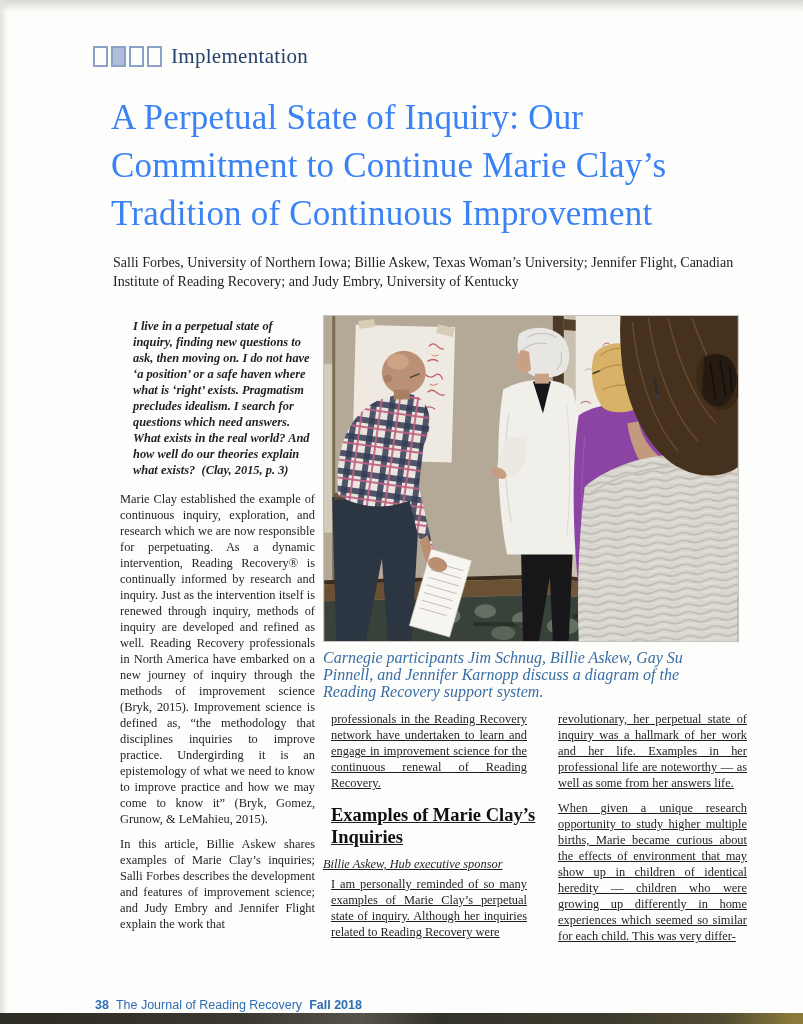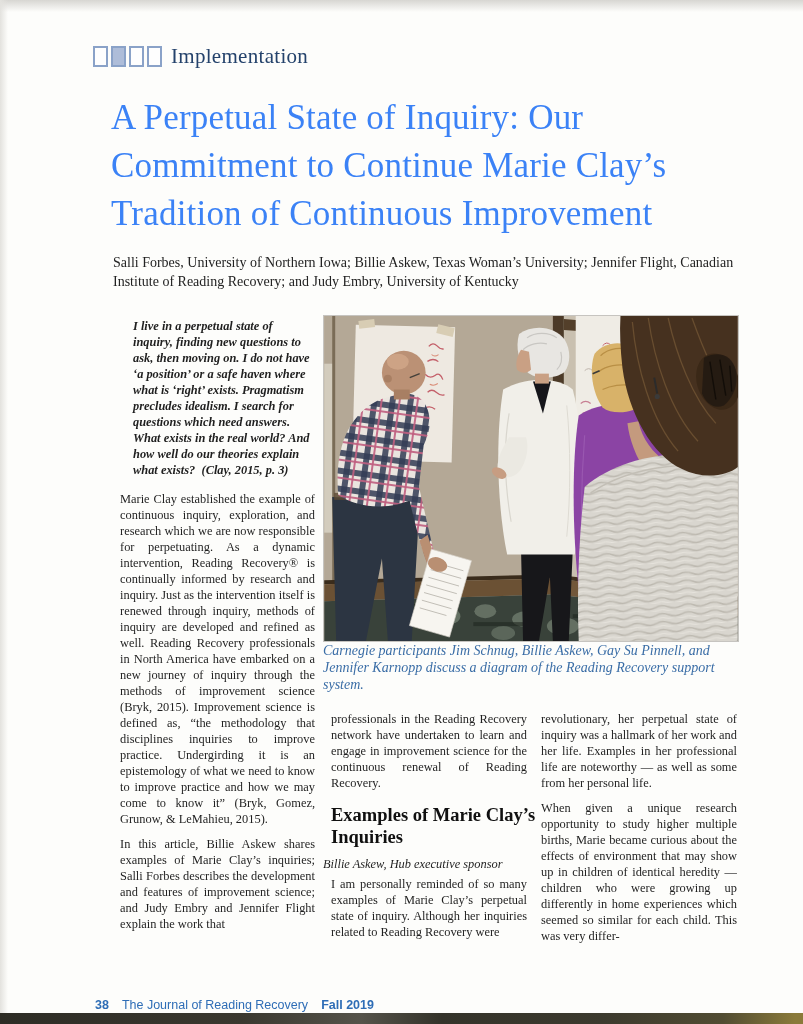--- a/index.html
+++ b/index.html
@@ -32,29 +32,29 @@
     position:absolute; left:113px; top:253px; width:645px;
     font-size:14px; line-height:19px; color:#222;
   }
   
   .left-col { position:absolute; left:112px; top:318px; width:203px; font-size:12.4px; line-height:16px; }
   .epigraph { margin:0 0 13px 21px; width:181px; font-style:italic;font-weight:bold; }
   .left-col p.body, .col p.body { margin:0 0 9px 8px; text-align:justify; }
   
   .photo-figure { position:absolute; left:323px; top:315px; width:418px; }
   .photo-frame { display:block; width:416px; height:327px; border:1px solid #c6c4c0; background:#c2b7a6; }
-  .photo-caption { width:412px; font-style:italic; font-size:14px; line-height:17px; color:#3a6da6; }
-  
-  .text-columns { position:absolute; left:323px; top:711px; width:424px; display:flex; gap:6px; }
+  .photo-caption { margin-top:7px; width:412px; font-style:italic; font-size:16px; line-height:17px; color:#3a6da6; }
+  
+  .text-columns { position:absolute; left:323px; top:711px; width:424px; display:flex; gap:23px;text-decoration:underline; }
   .col { width:204px; font-size:12.4px; line-height:16px; }
   .col h2 { width:216px; font-size:18.5px; line-height:22px; font-weight:700; color:#101010; margin:13px 8px 8px; }
   .byline { font-style:italic; margin:0 0 4px 0; }
   
   .page-footer {
-    position:absolute; left:95px; top:998px; display:flex; gap:13px; align-items:flex-end;
+    position:absolute; left:95px; top:998px; display:flex; gap:7px; align-items:flex-end;
     font-family:"Liberation Sans", sans-serif; font-size:12.5px; color:#2e6db6;
   }
   .page-footer .bold { font-weight:700; }
   .bottom-band {
     position:absolute; left:0; bottom:0; width:803px; height:11px;
     background:linear-gradient(90deg,#2d2c25 0%, #3a382f 30%, #55534a 45%, #34332a 55%, #3c3a2e 75%, #514c32 90%, #8a7a3a 99%);
   }
 </style>
 </head>
 <body>
@@ -199,25 +199,25 @@
   </figure>
 
   <div class="text-columns">
     <div class="col">
       <p class="body">professionals in the Reading Recovery network have undertaken to learn and engage in improvement science for the continuous renewal of Reading Recovery.</p>
       <h2>Examples of Marie Clay’s Inquiries</h2>
       <p class="byline">Billie Askew, Hub executive sponsor</p>
       <p class="body">I am personally reminded of so many examples of Marie Clay’s perpetual state of inquiry. Although her inquiries related to Reading Recovery were</p>
     </div>
     <div class="col">
-      <p class="body">revolutionary, her perpetual state of inquiry was a hallmark of her work and her life. Examples in her professional life are noteworthy — as well as some from her personal life.</p>
+      <p class="body">revolutionary, her perpetual state of inquiry was a hallmark of her work and her life. Examples in her professional life are noteworthy — as well as some from her answers life.</p>
       <p class="body">When given a unique research opportunity to study higher multiple births, Marie became curious about the effects of environment that may show up in children of identical heredity — children who were growing up differently in home experiences which seemed so similar for each child. This was very differ-</p>
     </div>
   </div>
 
   <footer class="page-footer">
     <span class="bold">38</span>
     <span>The Journal of Reading Recovery</span>
-    <span class="bold">Fall 2019</span>
+    <span class="bold">Fall 2018</span>
   </footer>
 
   <div class="bottom-band"></div>
 </div>
 
 </body></html>

